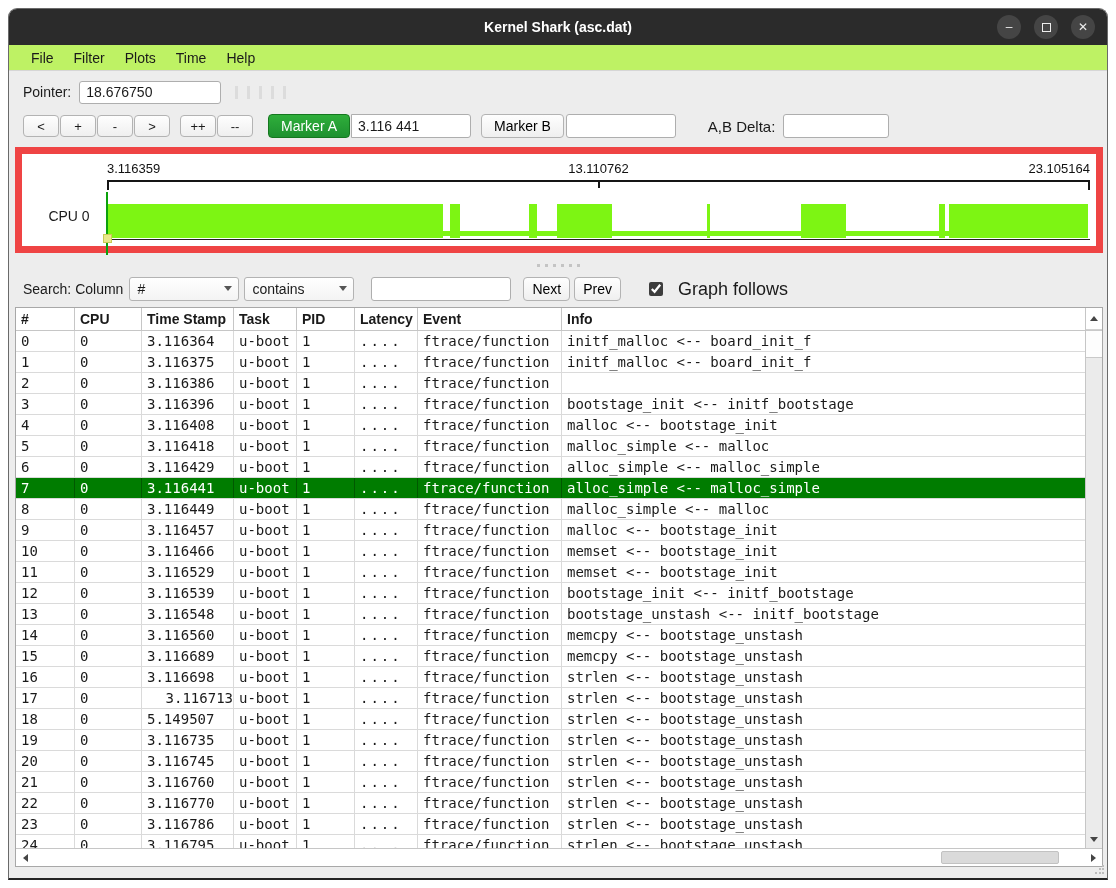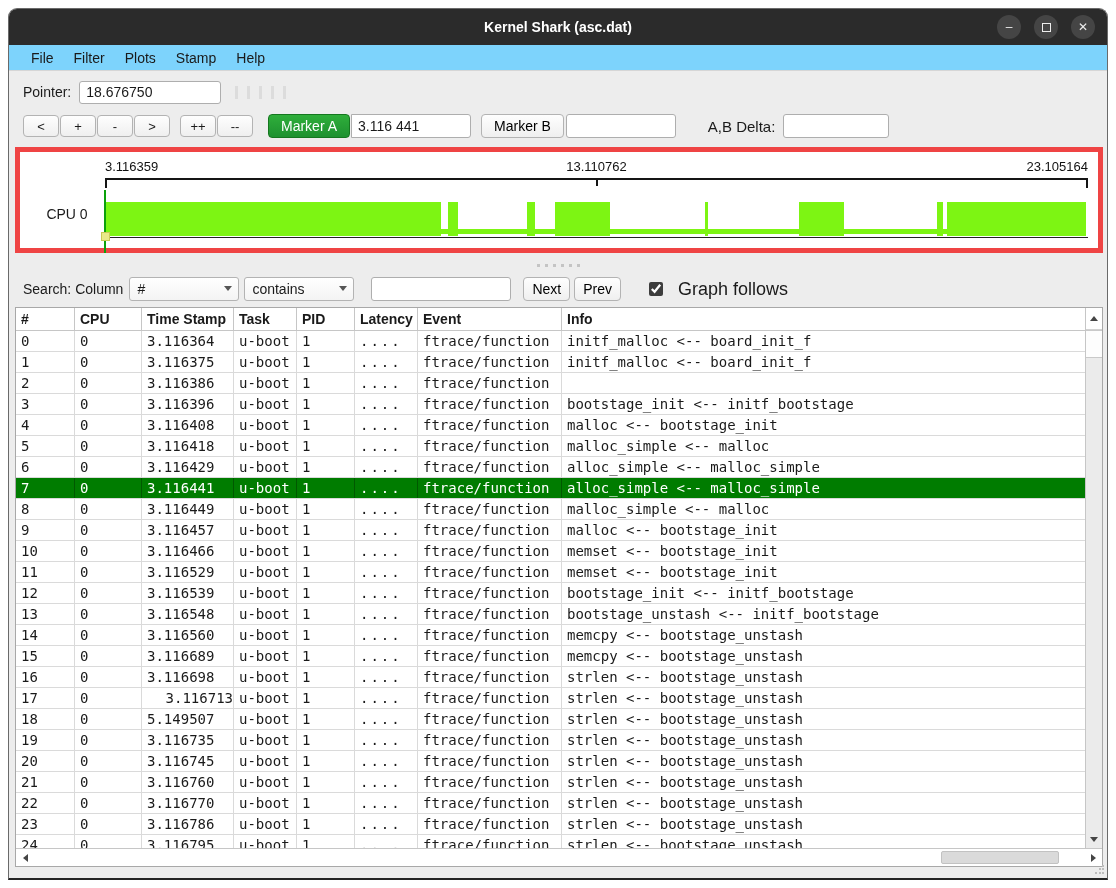--- a/index.html
+++ b/index.html
@@ -11,21 +11,21 @@
   
   .titlebar { position:relative; height:36px; background:#2b2b2b; border-radius:8px 8px 0 0;
               display:flex; align-items:center; justify-content:center; }
   .title { color:#ffffff; font-weight:bold; font-size:14px; }
   .win-controls { position:absolute; right:12px; top:6px; display:flex; gap:13px; }
   .win-btn { width:24px; height:24px; border-radius:50%; background:#454545; color:#ededed;
              display:flex; align-items:center; justify-content:center; font-size:12px; line-height:1; }
   .max-glyph { width:9px; height:9px; border:1px solid #ededed; display:block; }
 
   
-  .menubar { height:26px; background:#7dd3fc; border-bottom:1px solid #d6d6d6;
+  .menubar { height:26px; background:#bef264; border-bottom:1px solid #d6d6d6;
              display:flex; align-items:center; padding-left:12px; }
   .menu-item { padding:3px 10px; font-size:14px; }
 
   .content { position:absolute; top:62px; left:0; right:0; bottom:0; }
 
   
   .pointer-row { position:absolute; top:9px; left:14px; height:24px; display:flex; align-items:center; }
   .pointer-row label { font-size:14px; margin-right:8px; }
   .text-field { height:23px; border:1px solid #aeaeae; border-radius:3px; background:#fff;
                 font-size:14px; padding:0 6px; font-family:"Liberation Sans","DejaVu Sans",sans-serif; color:#1a1a1a; }
@@ -42,21 +42,21 @@
                 font-size:14px; padding:0 12px; font-family:"Liberation Sans","DejaVu Sans",sans-serif; }
   .marker-a { background:linear-gradient(#2fae3b,#1e9130); border-color:#15771f; color:#fff; margin-left:14px; }
   .marker-a-field { width:120px; height:24px; border-radius:0 3px 3px 0; margin-left:1px; }
   .marker-b { margin-left:10px; }
   .marker-b-field { width:110px; height:24px; margin-left:2px; }
   .delta-label { font-size:15px; margin-left:32px; margin-right:8px; }
   .delta-field { width:106px; height:24px; }
 
   
   .timeline-panel { position:absolute; top:76px; left:6px; width:1088px; height:106px;
-                    background:#fff; border:5px solid #ef4444; }
+                    background:#fff; border:7px solid #ef4444; }
   .tl-label { position:absolute; top:7px; font-size:13px; color:#111; }
   .tl-left  { left:85px; }
   .tl-center{ left:85px; width:983px; text-align:center; }
   .tl-right { left:85px; width:983px; text-align:right; }
   .tl-ruler { position:absolute; left:85px; top:26px; width:983px; height:2px; background:#151515; }
   .tl-tick { position:absolute; width:2px; background:#151515; top:26px; }
   .tick-l { left:85px;  height:10px; }
   .tick-c { left:576px; height:8px; }
   .tick-r { left:1066px; height:10px; }
   .cpu-label { position:absolute; left:16px; top:54px; width:62px; text-align:center; font-size:14px; }
@@ -142,21 +142,21 @@
         <div class="win-btn">
             <span>✕</span>
           </div>
       </div>
     </div>
 
     <div class="menubar">
         <div class="menu-item">File</div>
         <div class="menu-item">Filter</div>
         <div class="menu-item">Plots</div>
-        <div class="menu-item">Stamp</div>
+        <div class="menu-item">Time</div>
         <div class="menu-item">Help</div>
       </div>
 
     <div class="content">
 
       <div class="pointer-row">
         <label>Pointer:</label>
         <input class="text-field pointer-field" value="18.676750" style="">
         <div class="ghost-ticks">
             <i></i>

